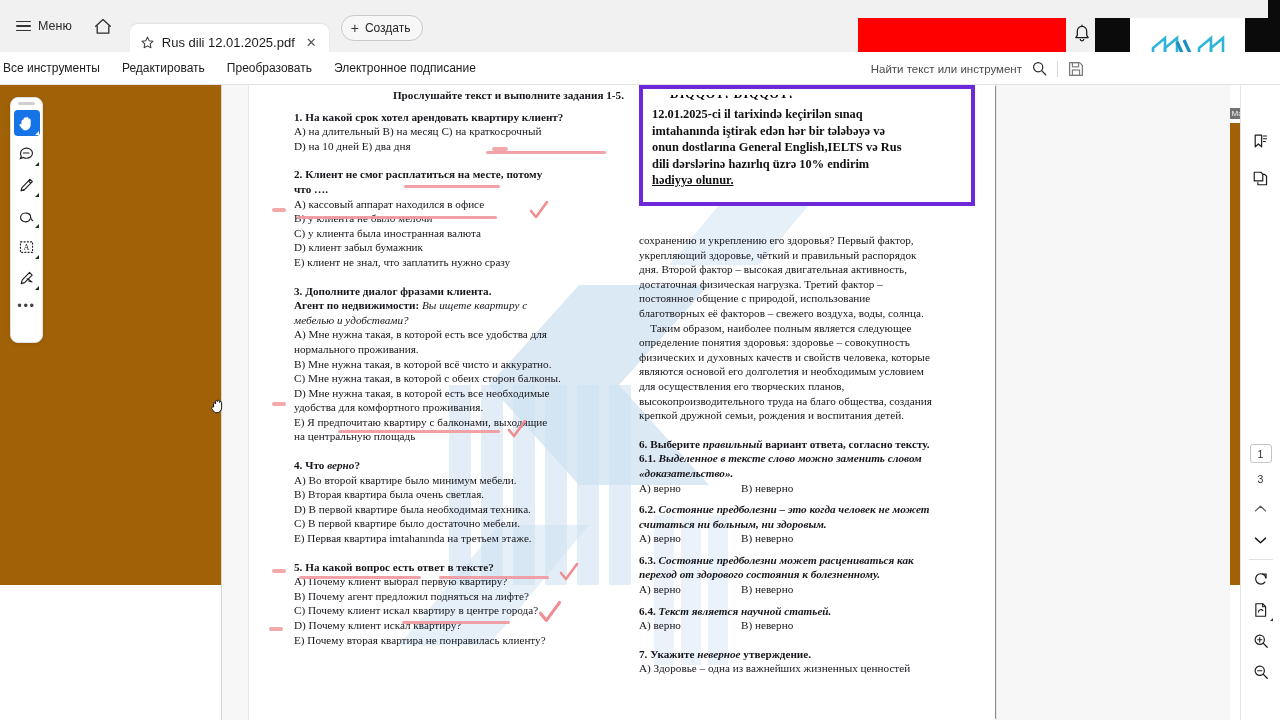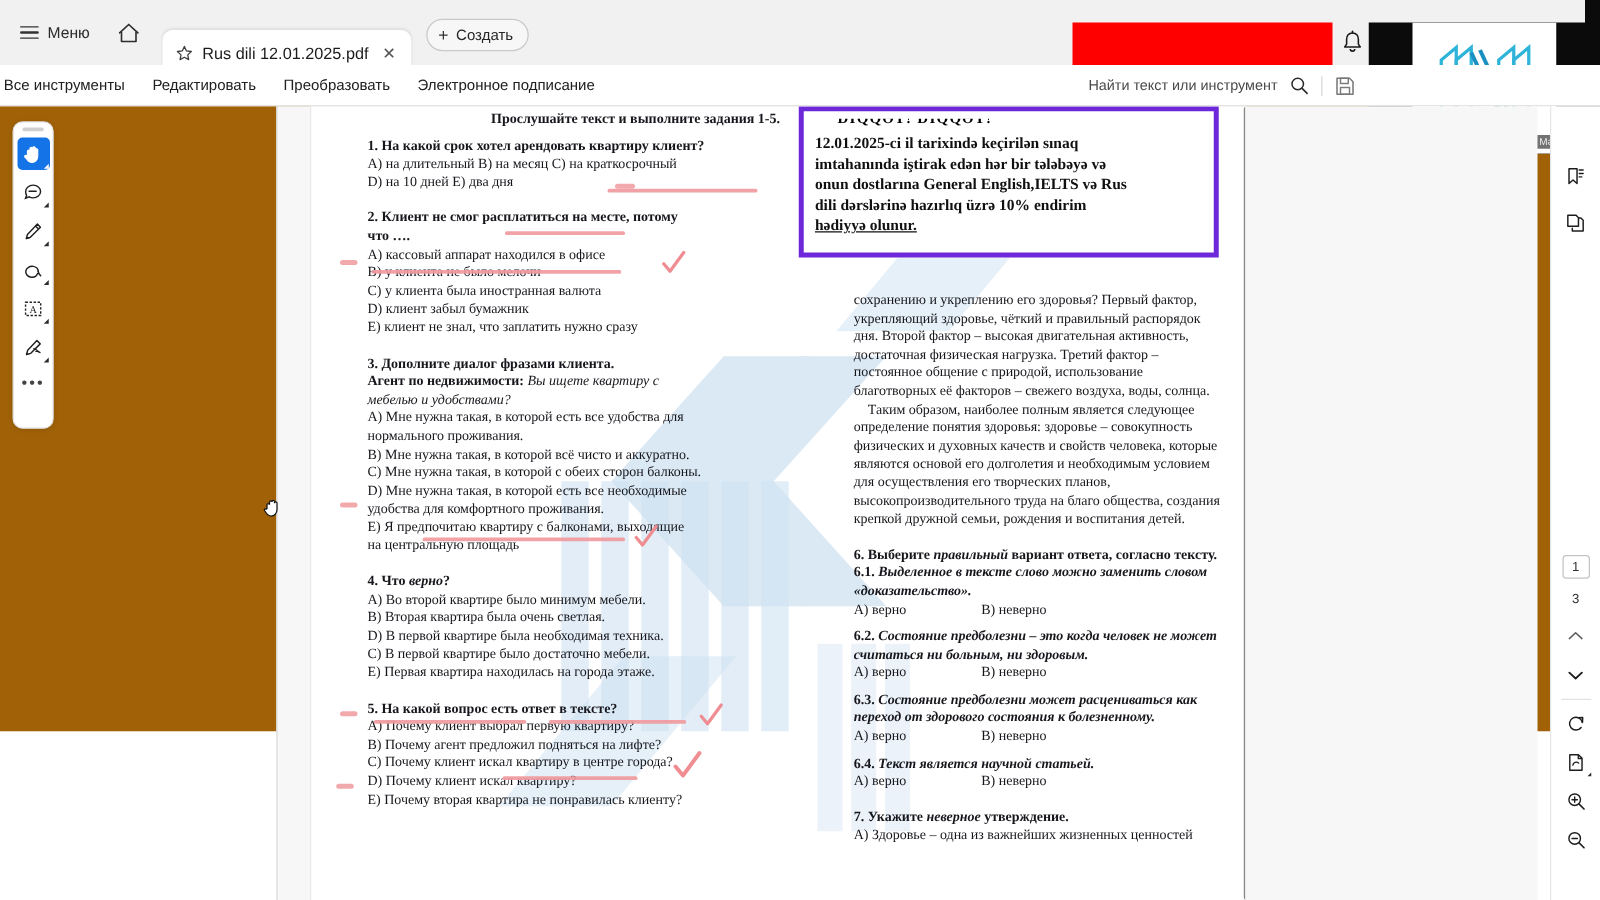--- a/index.html
+++ b/index.html
@@ -342,42 +342,42 @@
         <div class="ln">D) Мне нужна такая, в которой есть все необходимые</div>
         <div class="ln">удобства для комфортного проживания.</div>
         <div class="ln">E) Я предпочитаю квартиру с балконами, выходящие</div>
         <div class="ln">на центральную площадь</div>
         <div class="sp"></div>
         <div class="ln b"><span>4. Что </span><span class="i">верно</span><span>?</span></div>
         <div class="ln">A) Во второй квартире было минимум мебели.</div>
         <div class="ln">B) Вторая квартира была очень светлая.</div>
         <div class="ln">D) В первой квартире была необходимая техника.</div>
         <div class="ln">C) В первой квартире было достаточно мебели.</div>
-        <div class="ln">E) Первая квартира находилась на города этаже.</div>
+        <div class="ln">E) Первая квартира imtahanında на третьем этаже.</div>
         <div class="sp"></div>
         <div class="ln b">5. На какой вопрос есть ответ в тексте?</div>
         <div class="ln">A) Почему клиент выбрал первую квартиру?</div>
         <div class="ln">B) Почему агент предложил подняться на лифте?</div>
         <div class="ln">C) Почему клиент искал квартиру в центре города?</div>
         <div class="ln">D) Почему клиент искал квартиру?</div>
         <div class="ln">E) Почему вторая квартира не понравилась клиенту?</div>
       </div>
 
       <div class="azbox">
         <div class="azclip">
           <span>DİQQƏT! DİQQƏT!</span>
         </div>
         <div class="azline">12.01.2025-ci il tarixində keçirilən sınaq</div>
         <div class="azline">imtahanında iştirak edən hər bir tələbəyə və</div>
         <div class="azline">onun dostlarına General English,IELTS və Rus</div>
         <div class="azline">dili dərslərinə hazırlıq üzrə 10% endirim</div>
         <div class="azline"><span class="u">hədiyyə olunur.</span></div>
       </div>
 
-      <div class="col colR" style="top:148px;margin-left:44px;">
+      <div class="col colR" style="top:148px;">
         <div class="ln">сохранению и укреплению его здоровья? Первый фактор,</div>
         <div class="ln">укрепляющий здоровье, чёткий и правильный распорядок</div>
         <div class="ln">дня. Второй фактор – высокая двигательная активность,</div>
         <div class="ln">достаточная физическая нагрузка. Третий фактор –</div>
         <div class="ln">постоянное общение с природой, использование</div>
         <div class="ln">благотворных её факторов – свежего воздуха, воды, солнца.</div>
         <div class="ln" style="white-space:pre;">    Таким образом, наиболее полным является следующее</div>
         <div class="ln">определение понятия здоровья: здоровье – совокупность</div>
         <div class="ln">физических и духовных качеств и свойств человека, которые</div>
         <div class="ln">являются основой его долголетия и необходимым условием</div>

